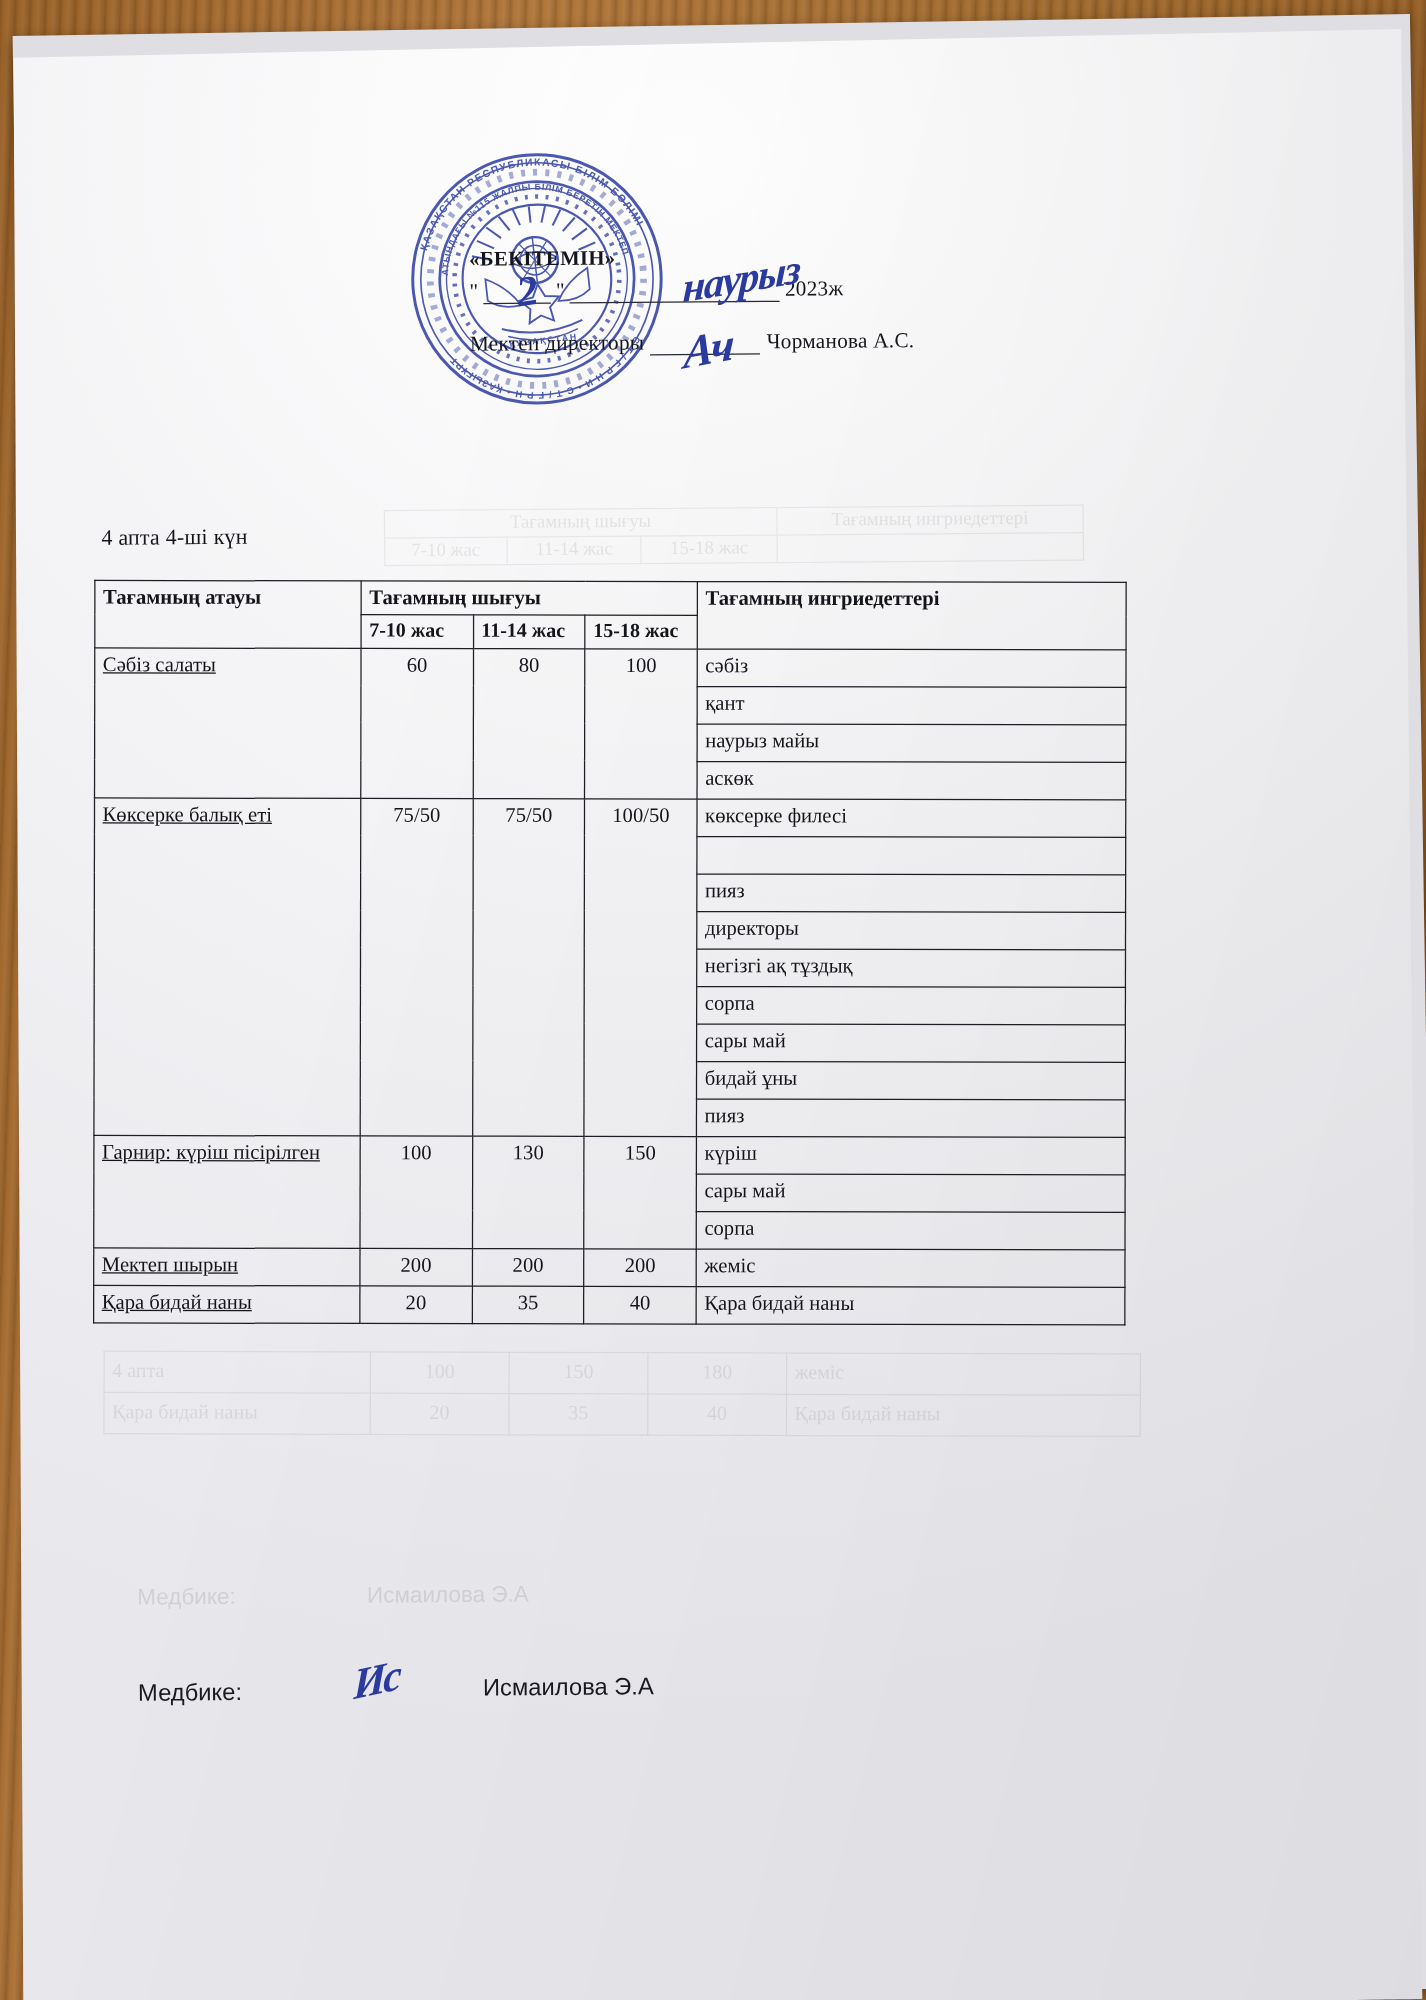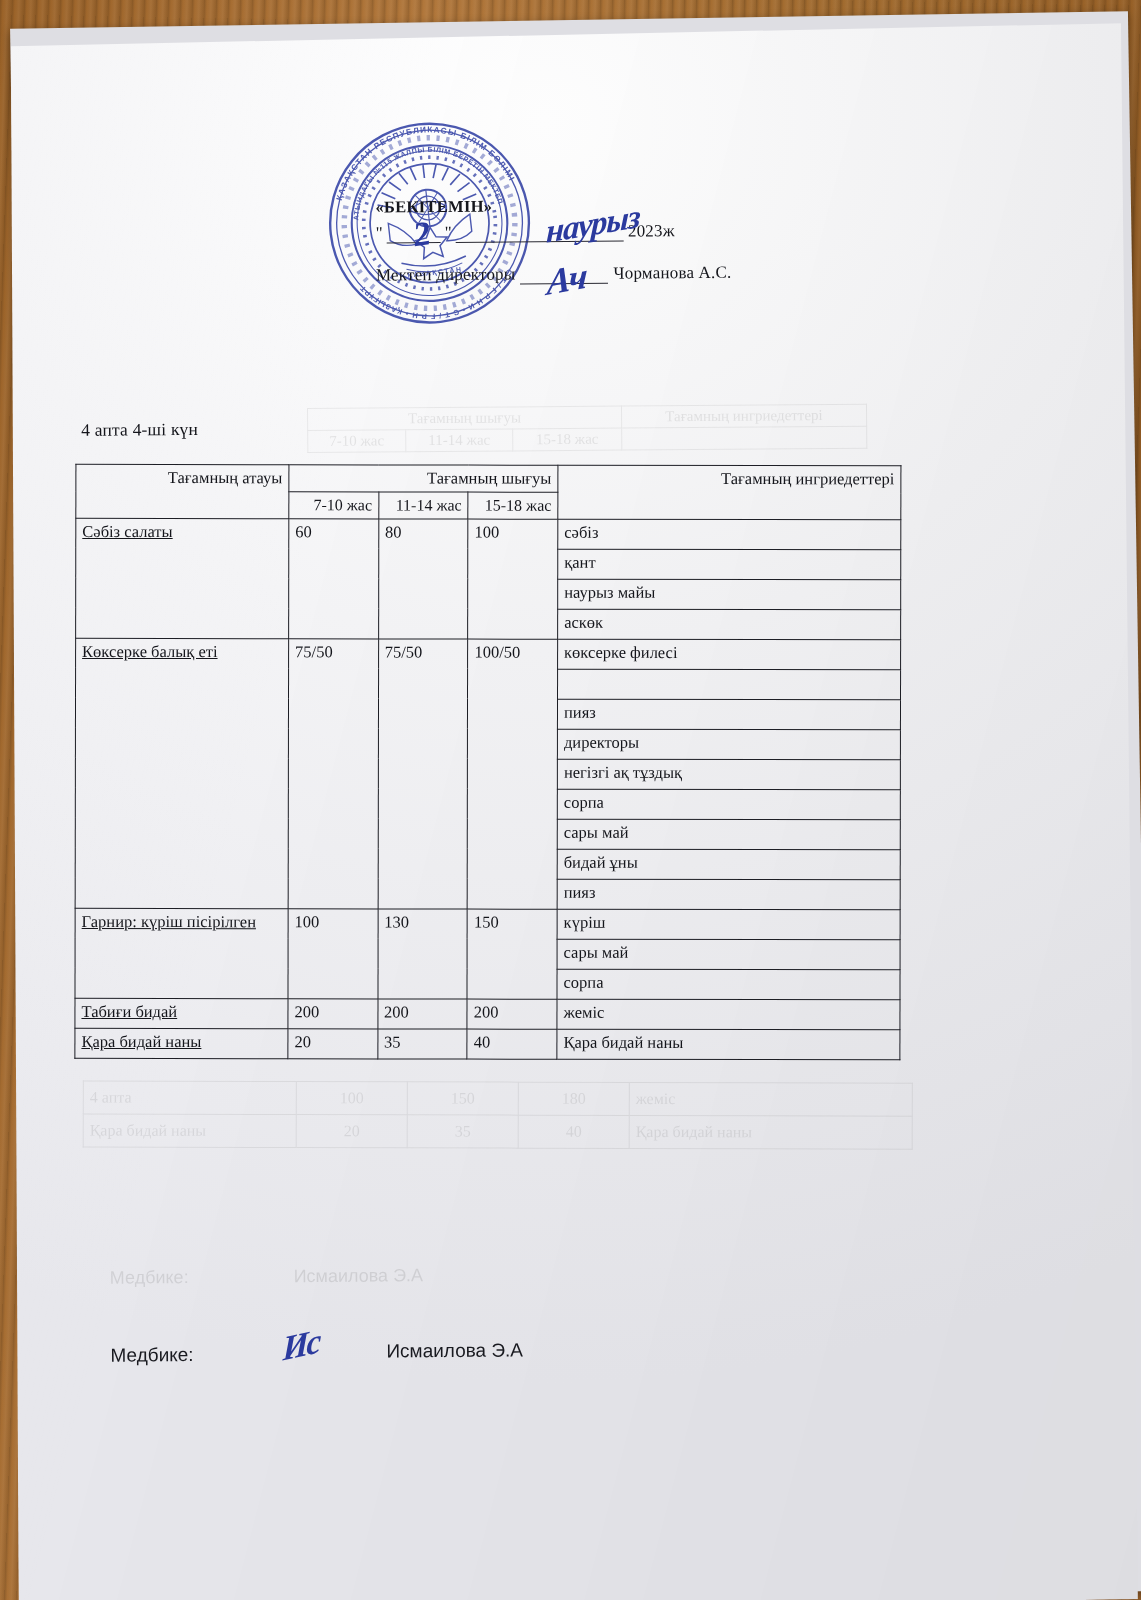--- a/index.html
+++ b/index.html
@@ -92,27 +92,27 @@
   }
   table.menu{
     border-collapse:collapse;width:100%;table-layout:fixed;
     color:#14151b;font-size:16.5px;
   }
   table.menu th, table.menu td{
     border:1.6px solid #1d1e25;
     padding:3px 6px;vertical-align:top;line-height:1.22;
     background:transparent;
   }
-  table.menu th{font-weight:normal;text-align:right;}
+  table.menu th{font-weight:bold;text-align:left;}
   .th-name{width:200px;vertical-align:middle;}
   .th-out{text-align:center;}
   .th-ing{width:330px;vertical-align:middle;text-align:center;}
   .th-age{width:98px;text-align:center;font-size:16px;padding:4px 2px;}
   td.dish{vertical-align:top;padding-top:6px;text-decoration:underline;}
-  td.qty{vertical-align:top;padding-top:6px;width:98px;}
+  td.qty{text-align:center;vertical-align:top;padding-top:6px;width:98px;}
   td.ing{padding-left:7px;vertical-align:top;}
   .row-h{height:30px;}
   .ghost-table{
     position:absolute;left:70px;top:1055px;width:830px;height:105px;
     opacity:.10;transform:rotate(0.6deg);pointer-events:none;
   }
   .ghost-table table{border-collapse:collapse;width:100%;table-layout:fixed;font-size:16px;color:#333;}
   .ghost-table td{border:1.4px solid #555;padding:3px 6px;height:26px;}
   .ghost-top{
     position:absolute;left:300px;top:380px;width:560px;height:46px;opacity:.10;pointer-events:none;
@@ -339,21 +339,21 @@
               <td class="qty" rowspan="3">150</td>
               <td class="ing">күріш</td>
             </tr>
             <tr class="row-h">
               <td class="ing">сары май</td>
             </tr>
             <tr class="row-h">
               <td class="ing">сорпа</td>
             </tr>
             <tr class="row-h">
-              <td class="dish" rowspan="1">Табиғи бидай</td>
+              <td class="dish" rowspan="1">Мектеп шырын</td>
               <td class="qty" rowspan="1">200</td>
               <td class="qty" rowspan="1">200</td>
               <td class="qty" rowspan="1">200</td>
               <td class="ing">жеміс</td>
             </tr>
             <tr class="row-h">
               <td class="dish" rowspan="1">Қара бидай наны</td>
               <td class="qty" rowspan="1">20</td>
               <td class="qty" rowspan="1">35</td>
               <td class="qty" rowspan="1">40</td>

